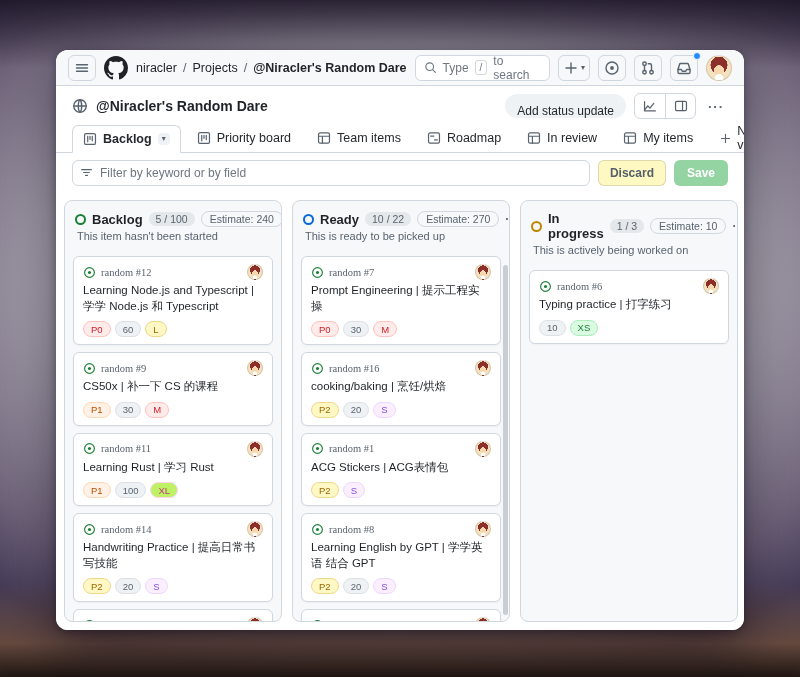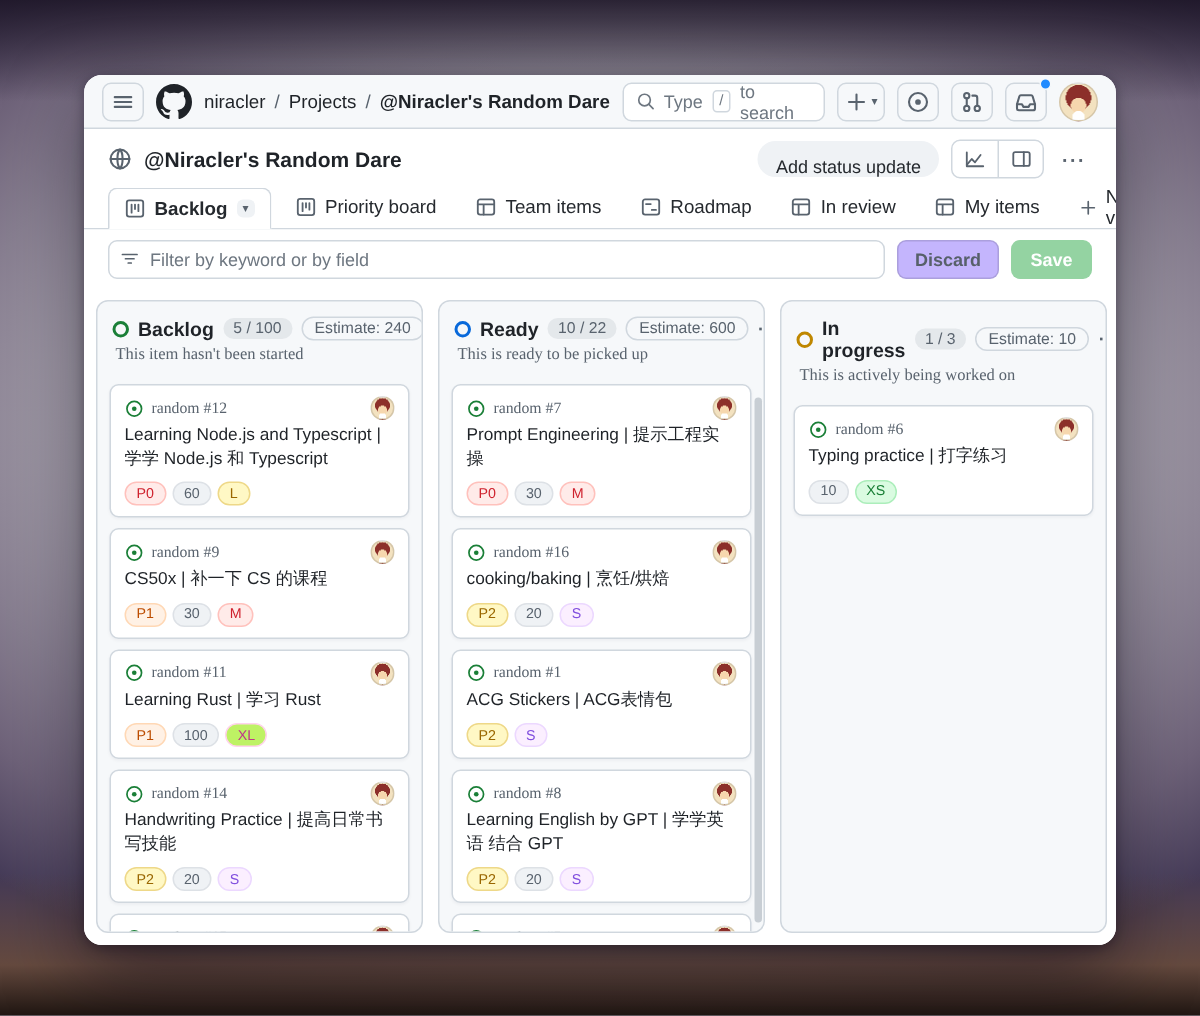--- a/index.html
+++ b/index.html
@@ -79,36 +79,36 @@
 
   
   .filterbar { flex:none; display:flex; gap:8px; padding:7px 16px 8px; background:#fff; align-items:center; }
   .filter-wrap { flex:1; position:relative; }
   .filter-wrap .ic { position:absolute; left:8px; top:6px; color:#59636e; }
   .filter-wrap .ic svg { width:13px; height:13px; }
   .filter-input { width:100%; height:26px; border:1px solid #d0d7de; border-radius:6px;
     padding:0 8px 0 27px; font-size:12px; font-family:inherit; color:#1f2328; background:#fff; }
   .filter-input::placeholder { color:#6e7781; }
   .btn-discard { height:26px; padding:0 11px; border-radius:6px; border:1px solid rgba(31,35,40,0.15);
-    background:#c4b5fd; color:#57606a; font-size:12px; font-weight:600; }
+    background:#fef9c3; color:#57606a; font-size:12px; font-weight:600; }
   .btn-save { height:26px; padding:0 13px; border-radius:6px; color:#fff; font-size:12px; font-weight:600; }
 
   
   .board { flex:1; display:flex; gap:10px; padding:6px 8px 8px; background:#fff; overflow:hidden; }
   .column { width:218px; flex:none; border:1px solid #d0d7de; border-radius:8px; background:#f6f8fa;
     display:flex; flex-direction:column; overflow:hidden; position:relative; }
   .col-head { display:flex; align-items:center; gap:6px; padding:10px 10px 3px; }
   .col-dot { width:11px; height:11px; border-radius:50%; border:2px solid #888; flex:none; }
   .col-name { font-size:13px; font-weight:700; }
   .col-count { background:rgba(175,184,193,0.25); border-radius:10px; padding:1px 7px;
     font-size:10.5px; color:#59636e; font-weight:500; white-space:nowrap; }
   .col-est { border:1px solid #d0d7de; border-radius:10px; padding:1px 8px; font-size:10.5px;
     color:#59636e; white-space:nowrap; }
   .col-menu { margin-left:auto; color:#59636e; font-weight:700; letter-spacing:1px; font-size:12px; }
-  .col-desc { padding:0 12px 7px; font-size:11px; color:#59636e;font-family:Liberation Serif, serif; }
+  .col-desc { padding:0 12px 7px; font-size:11px; color:#59636e; }
   .col-cards { flex:1; display:flex; flex-direction:column; gap:7px; padding:7px 8px; overflow:hidden; }
   .card { background:#fff; border:1px solid #d0d7de; border-radius:6px; padding:7px 9px;
     box-shadow:0 1px 2px rgba(31,35,40,0.04); flex:none; }
   .card-top { display:flex; align-items:center; gap:5px; margin-bottom:3px;font-family:Liberation Serif, serif; }
   .issue-icon { color:#1a7f37; display:flex; }
   .issue-icon svg { width:13px; height:13px; }
   .card-ref { font-size:10.5px; color:#59636e; }
   .card-avatar { margin-left:auto; width:16px; height:16px; }
   .card-title { font-size:11.5px; line-height:1.35; color:#1f2328; margin-bottom:7px; }
   .card-labels { display:flex; gap:4px; flex-wrap:wrap; }
@@ -416,21 +416,21 @@
     </div>
 
   </article>
           </div>
   </section>
         <section class="column">
     <div class="col-head">
       <span class="col-dot" style="border-color: rgb(9, 105, 218);"></span>
       <h3 class="col-name">Ready</h3>
       <span class="col-count">10 / 22</span>
-      <span class="col-est">Estimate: 600</span>
+      <span class="col-est">Estimate: 270</span>
       <button class="col-menu">···</button>
     </div>
     <p class="col-desc">This is ready to be picked up</p>
     <div class="col-cards">
             <article class="card">
     <div class="card-top">
       <span class="issue-icon">
                   <svg viewBox="0 0 16 16" fill="none" stroke="currentColor" stroke-width="1.4" stroke-linecap="round" stroke-linejoin="round">
                     <circle cx="8" cy="8" r="6"></circle>
                     <circle cx="8" cy="8" r="1.9" fill="currentColor" stroke="none"></circle>

